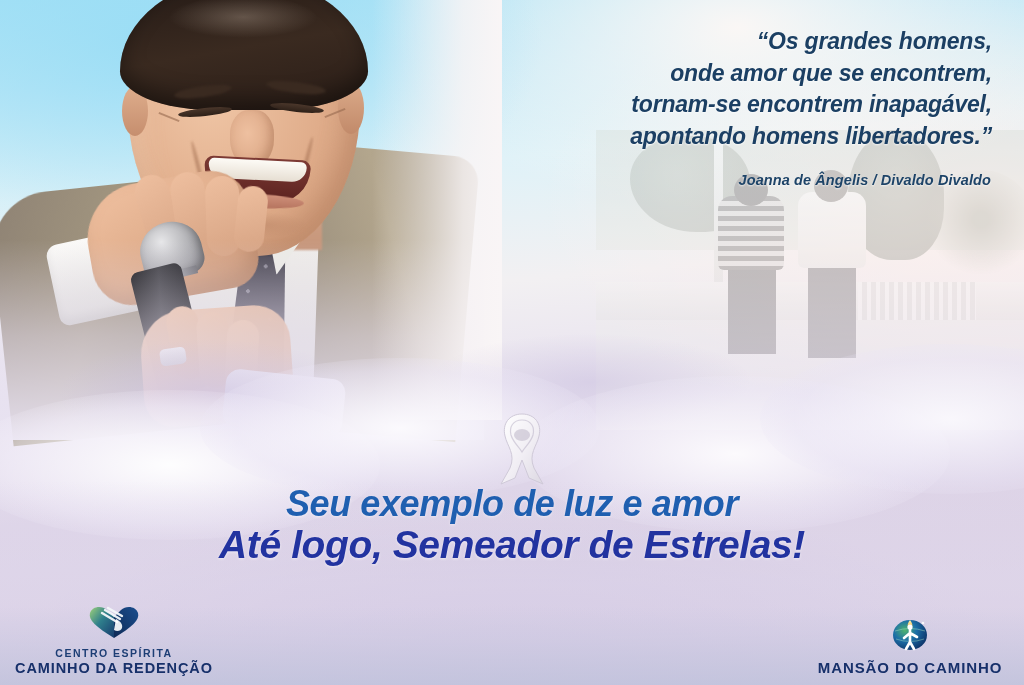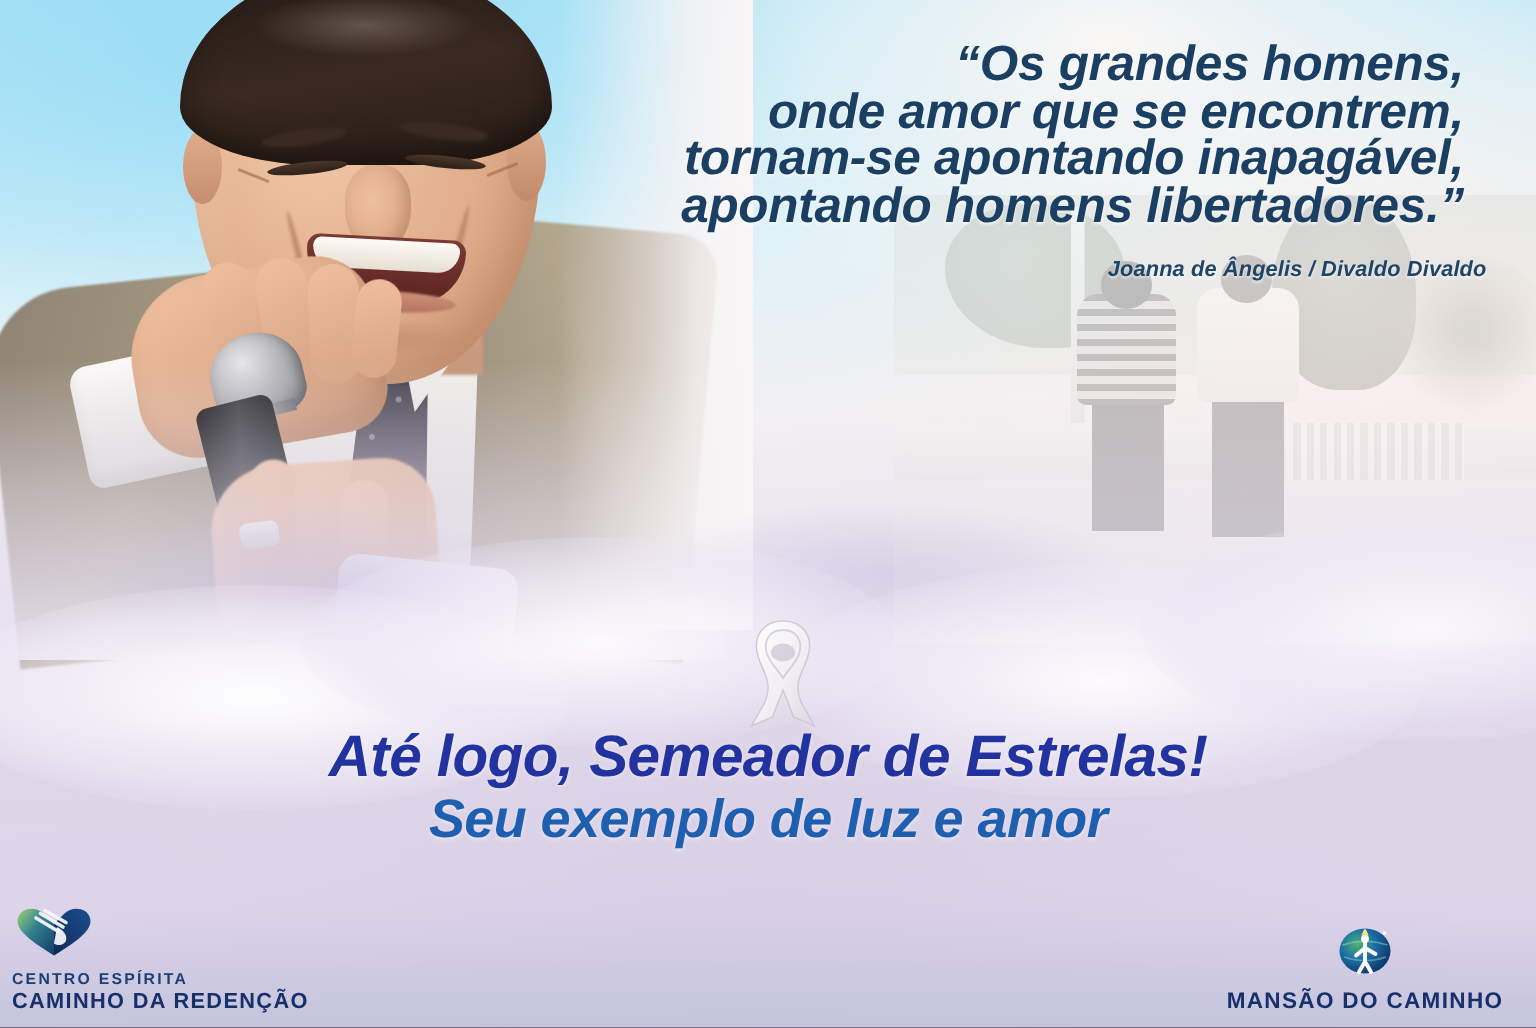--- a/index.html
+++ b/index.html
@@ -280,26 +280,26 @@
         background: radial-gradient(ellipse, rgba(201,190,224,.55) 0%, rgba(201,190,224,0) 72%); }
   .c6 { left: 430px; top: 4px; width: 320px; height: 96px;
         background: radial-gradient(ellipse, rgba(196,185,220,.45) 0%, rgba(196,185,220,0) 72%); }
   .c7 { left: -60px; top: 150px; width: 1160px; height: 230px;
         border-radius: 0;
         background: linear-gradient(180deg, rgba(225,219,238,0) 0%, rgba(222,214,235,.55) 45%, rgba(216,207,230,.85) 100%); }
 
   
   .quote {
     position: absolute;
-    right: 48px; top: 26px;
+    right: 32px; top: 26px;
     width: 560px;
     text-align: right;
     font-style: italic;
     font-weight: bold;
-    font-size: 33px;
+    font-size: 23px;
     line-height: 31.5px;
     letter-spacing: -.2px;
     color: #1b3f63;
     text-shadow: 0 1px 2px rgba(255,255,255,.75);
   }
   .quote-line { display: block; white-space: nowrap; }
   .quote-attr {
     position: absolute;
     right: 33px; top: 172px;
     font-style: italic;
@@ -328,21 +328,21 @@
   .hl2 { font-size: 36px; line-height: 40px; color: #1f5fb0;
          text-shadow: 0 1px 3px rgba(255,255,255,.5); }
   .hl3 { font-size: 37px; line-height: 41px; color: #2d86cb;
          text-shadow: 0 1px 3px rgba(255,255,255,.45); }
 
   
   .bottom-band {
     position:absolute; left:0; bottom:0; width: 1024px; height: 78px;
     background: linear-gradient(180deg, rgba(205,200,225,0) 0%, rgba(201,199,224,.45) 40%, rgba(188,192,218,.72) 100%);
   }
-  .logo-left  { position:absolute; left: 8px;  bottom: 8px; width: 212px; }
+  .logo-left  { position:absolute; left: 8px;  bottom: 8px; width: 212px; text-align:center; }
   .logo-right { position:absolute; right: 8px; bottom: 8px; width: 212px; text-align:center; }
   .logo-mark  { display:block; margin: 0 auto 3px; }
   .logo-t1 {
     display:block; font-size: 10.5px; font-weight: bold; letter-spacing: 1.5px;
     color:#1d3e75; line-height: 13px;
   }
   .logo-t2 {
     display:block; font-size: 14.5px; font-weight: bold; letter-spacing: .9px;
     color:#17306a; line-height: 17px;
   }
@@ -434,21 +434,21 @@
     <div class="cl c1"></div>
     <div class="cl c2"></div>
     <div class="cl c3"></div>
     <div class="cl c4"></div>
     <div class="cl c7"></div>
   </div>
 
   <div class="quote">
     <span class="quote-line">“Os grandes homens,</span>
     <span class="quote-line">onde amor que se encontrem,</span>
-    <span class="quote-line">tornam-se apontando inapagável,</span>
+    <span class="quote-line">tornam-se encontrem inapagável,</span>
     <span class="quote-line">apontando homens libertadores.”</span>
   </div>
   <div class="quote-attr">Joanna de Ângelis / Divaldo Divaldo</div>
 
   <div class="ribbon-wrap">
     <svg width="66" height="80" viewBox="0 0 66 80" aria-hidden="true">
       <defs>
         <linearGradient id="rbg" x1="0" y1="0" x2="1" y2="1">
           <stop offset="0%" stop-color="#ffffff"></stop>
           <stop offset="55%" stop-color="#f1eef4"></stop>
@@ -456,22 +456,22 @@
         </linearGradient>
       </defs>
       <path d="M33 6 C20 6 13 16 16 28 C18 38 27 46 21 60 L12 76 L26 70 L33 52 L40 70 L54 76 L45 60
                C39 46 48 38 50 28 C53 16 46 6 33 6 Z" fill="url(#rbg)" stroke="#cfc9d8" stroke-width="1"></path>
       <path d="M33 12 C24 12 20 19 22 27 C24 34 30 39 33 44 C36 39 42 34 44 27 C46 19 42 12 33 12 Z" fill="none" stroke="#b9b2c6" stroke-width="1.2" opacity="0.55"></path>
       <ellipse cx="33" cy="27" rx="8" ry="6" fill="#bdb6c9" opacity="0.55"></ellipse>
     </svg>
   </div>
 
   <div class="headline">
+    <span class="hl hl2">Seu exemplo de luz e amor</span>
     <span class="hl hl1">Até logo, Semeador de Estrelas!</span>
-    <span class="hl hl2">Seu exemplo de luz e amor</span>
   </div>
 
   <div class="bottom-band">
 
     <div class="logo-left">
       <span class="logo-mark">
         <svg width="56" height="38" viewBox="0 0 56 38" aria-hidden="true">
           <defs>
             <linearGradient id="hl1g" x1="0" y1="0" x2="1" y2="1">
               <stop offset="0%" stop-color="#9fd27a"></stop>

